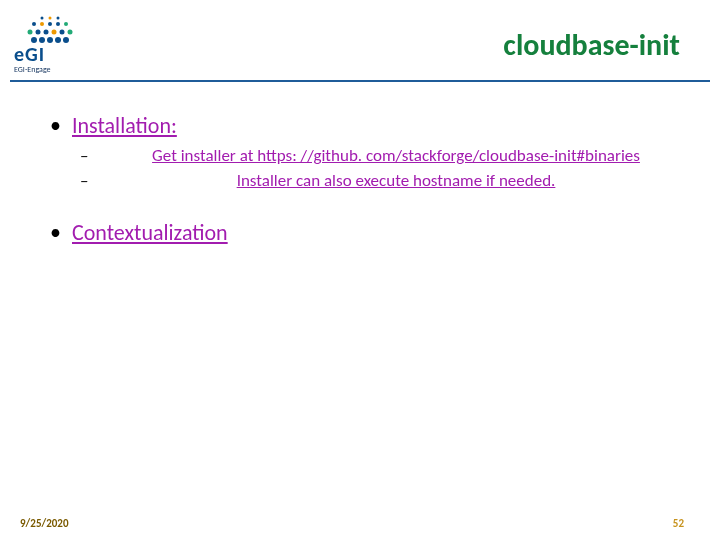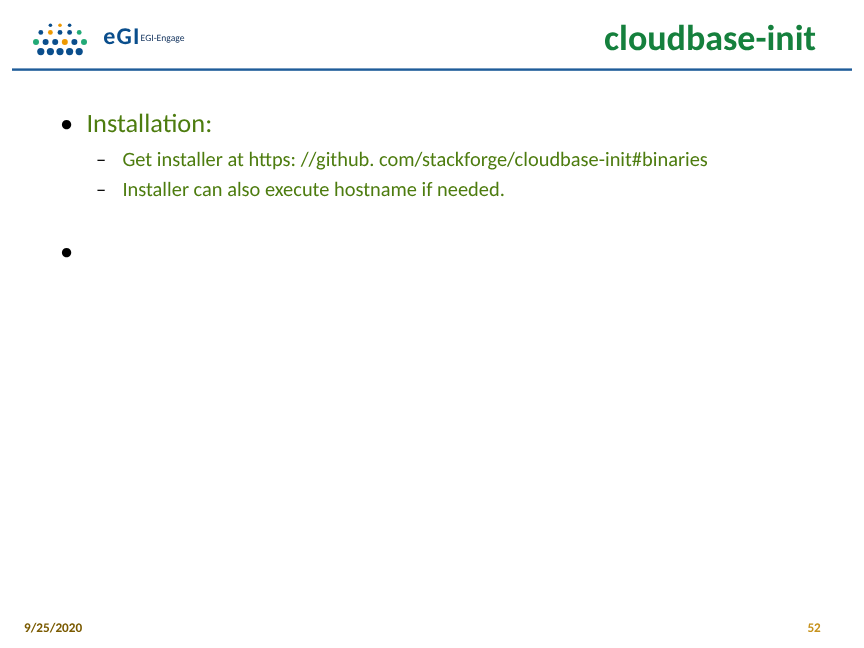--- a/index.html
+++ b/index.html
@@ -12,22 +12,22 @@
     overflow: hidden;
   }
   .header {
     display: flex;
     justify-content: space-between;
     align-items: center;
     padding: 14px 30px 6px 14px;
   }
   .logo-block {
     display: flex;
-    flex-direction: row;
-    align-items: center;
+    flex-direction: column;
+    align-items: flex-start;
   }
   .logo-dots {
     width: 72px;
     height: 32px;
   }
   .logo-text {
     font-size: 20px;
     font-weight: 700;
     color: #0a4e8c;
     letter-spacing: 1px;
@@ -45,21 +45,22 @@
     color: #15803d;
     margin-right: 10px;
   }
   .divider {
     height: 2px;
     background: #1f5c99;
     margin: 0 10px 0 10px;
   }
   .content {
     padding: 30px 30px 0 50px;
-    color: #4d7c0f;
+    color: #a21caf;
+    text-decoration: underline;
   }
   ul.top { list-style: none; }
   ul.top > li {
     font-size: 22px;
     margin-bottom: 6px;
     position: relative;
     padding-left: 22px;
   }
   ul.top > li::before {
     content: "•";
@@ -74,20 +75,21 @@
     margin-top: 6px;
     margin-bottom: 26px;
   }
   ul.sub > li {
     font-size: 17px;
     line-height: 1.35;
     position: relative;
     padding-left: 22px;
     margin-left: 8px;
     margin-bottom: 2px;
+    text-align: center;
   }
   ul.sub > li::before {
     content: "–";
     position: absolute;
     left: 0;
     top: 0;
     color: #000;
   }
   .footer {
     position: absolute;
@@ -140,20 +142,21 @@
 <div class="content">
   <ul class="top">
     <li>
       <span>Installation:</span>
       <ul class="sub">
         <li>Get installer at https: //github. com/stackforge/cloudbase-init#binaries</li>
         <li>Installer can also execute hostname if needed.</li>
       </ul>
     </li>
     <li>
+      <span>Contextualization</span>
     </li>
   </ul>
 </div>
 
 <div class="footer">
   <span class="date">9/25/2020</span>
   <span class="pagenum">52</span>
 </div>
 
 </body></html>

